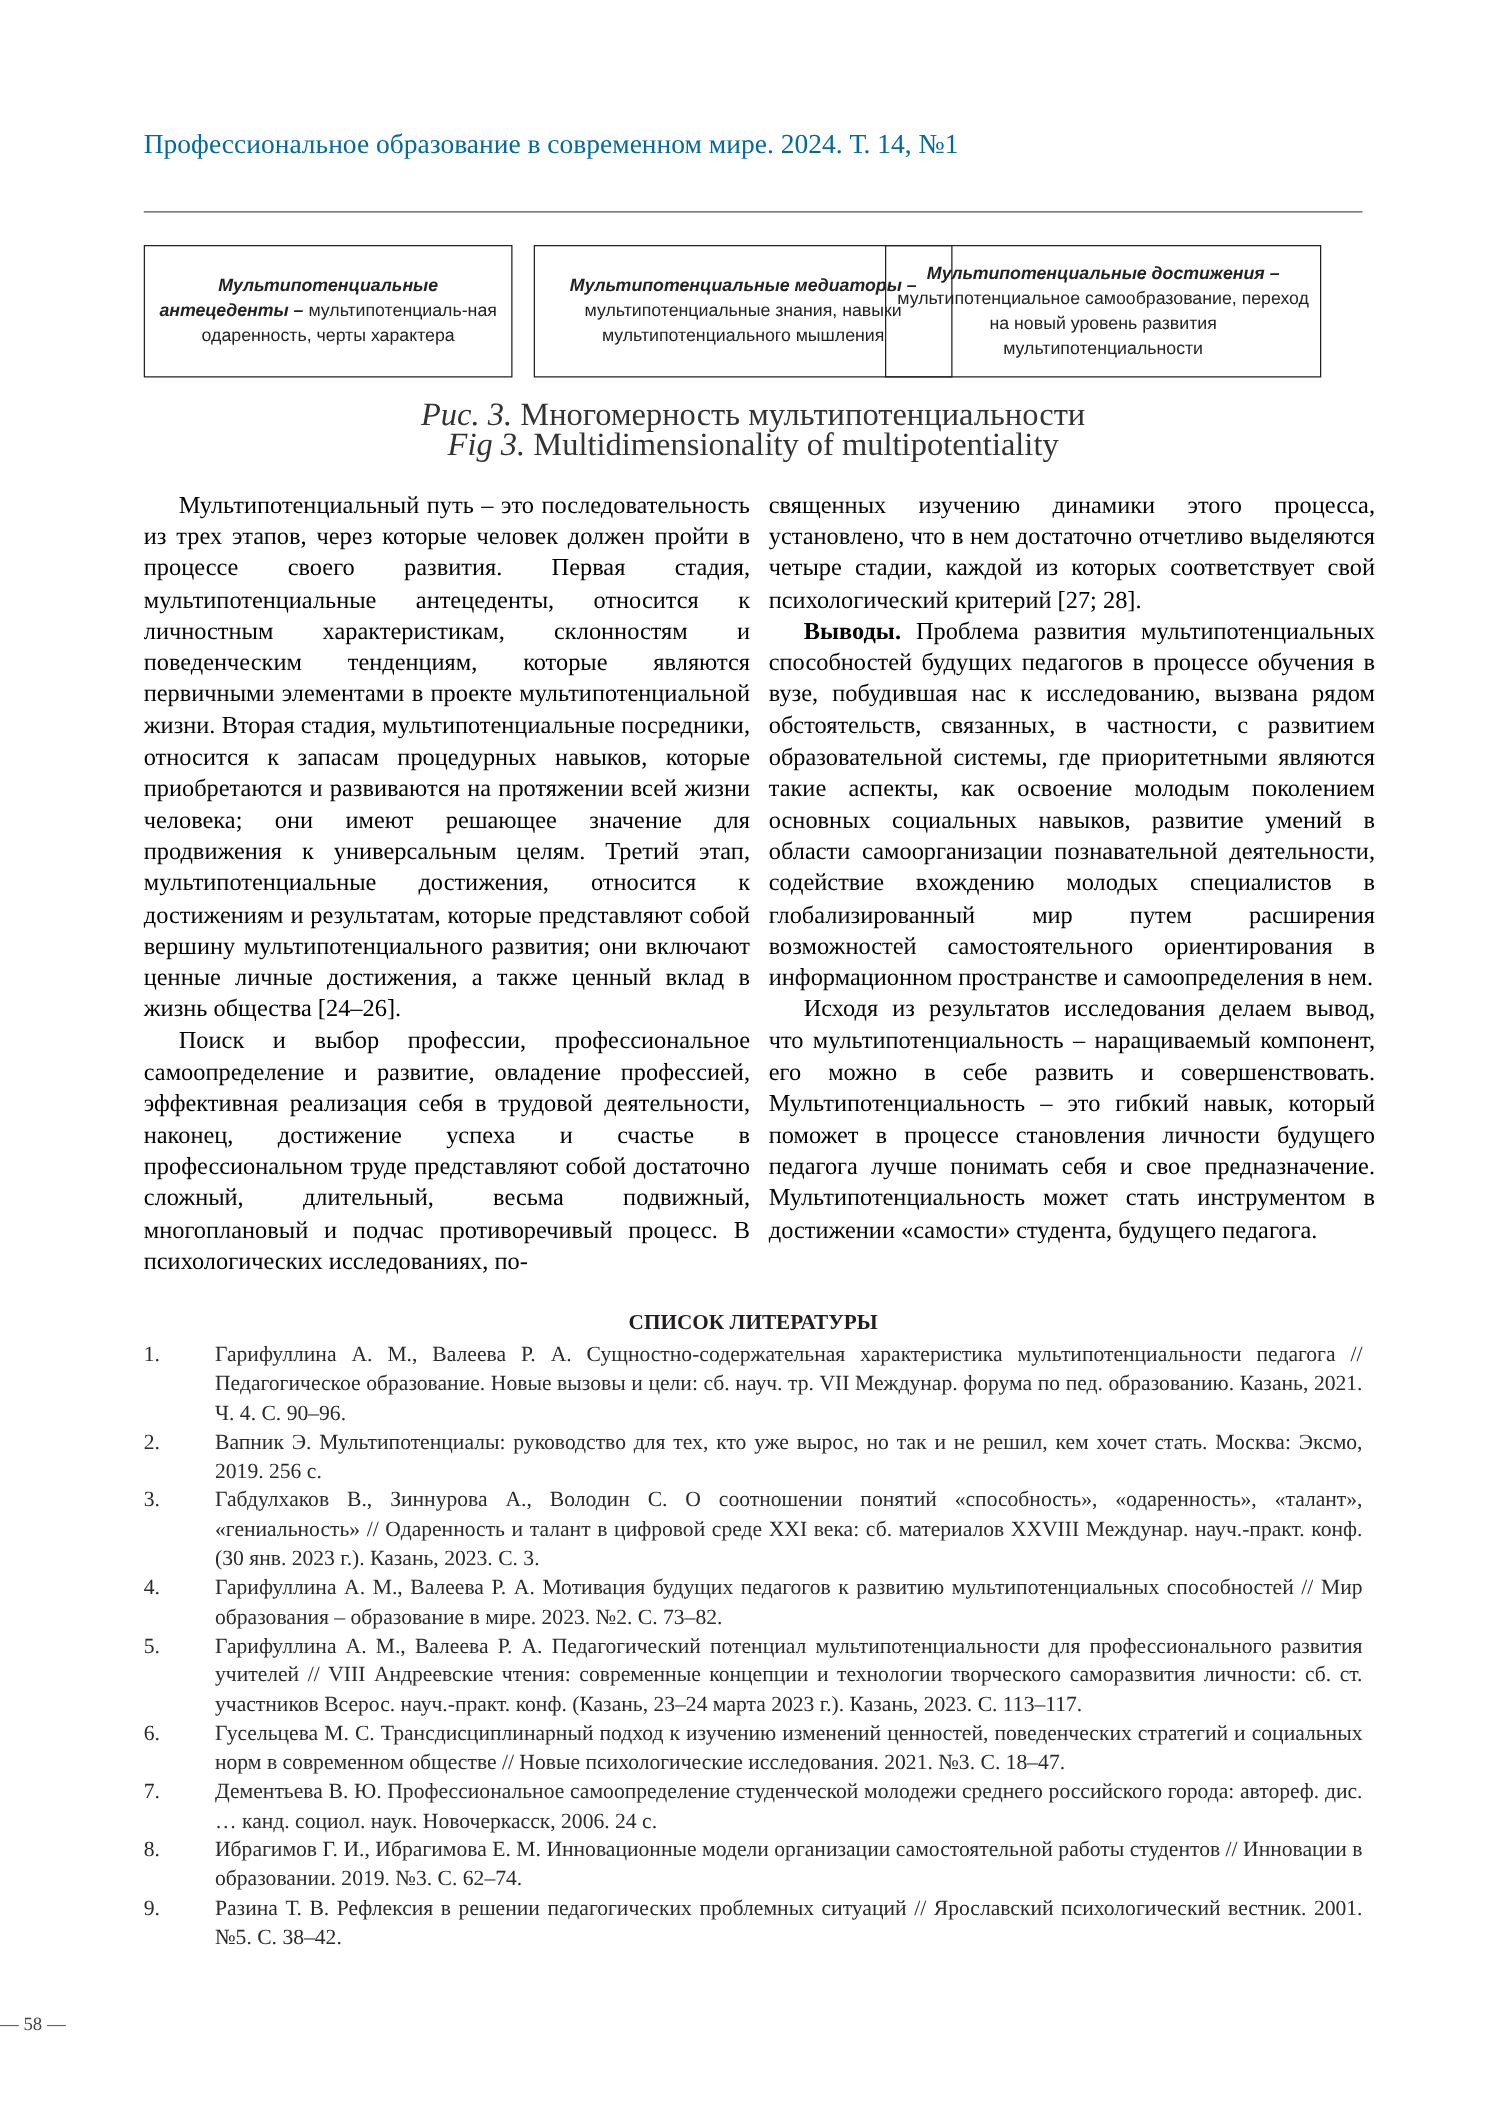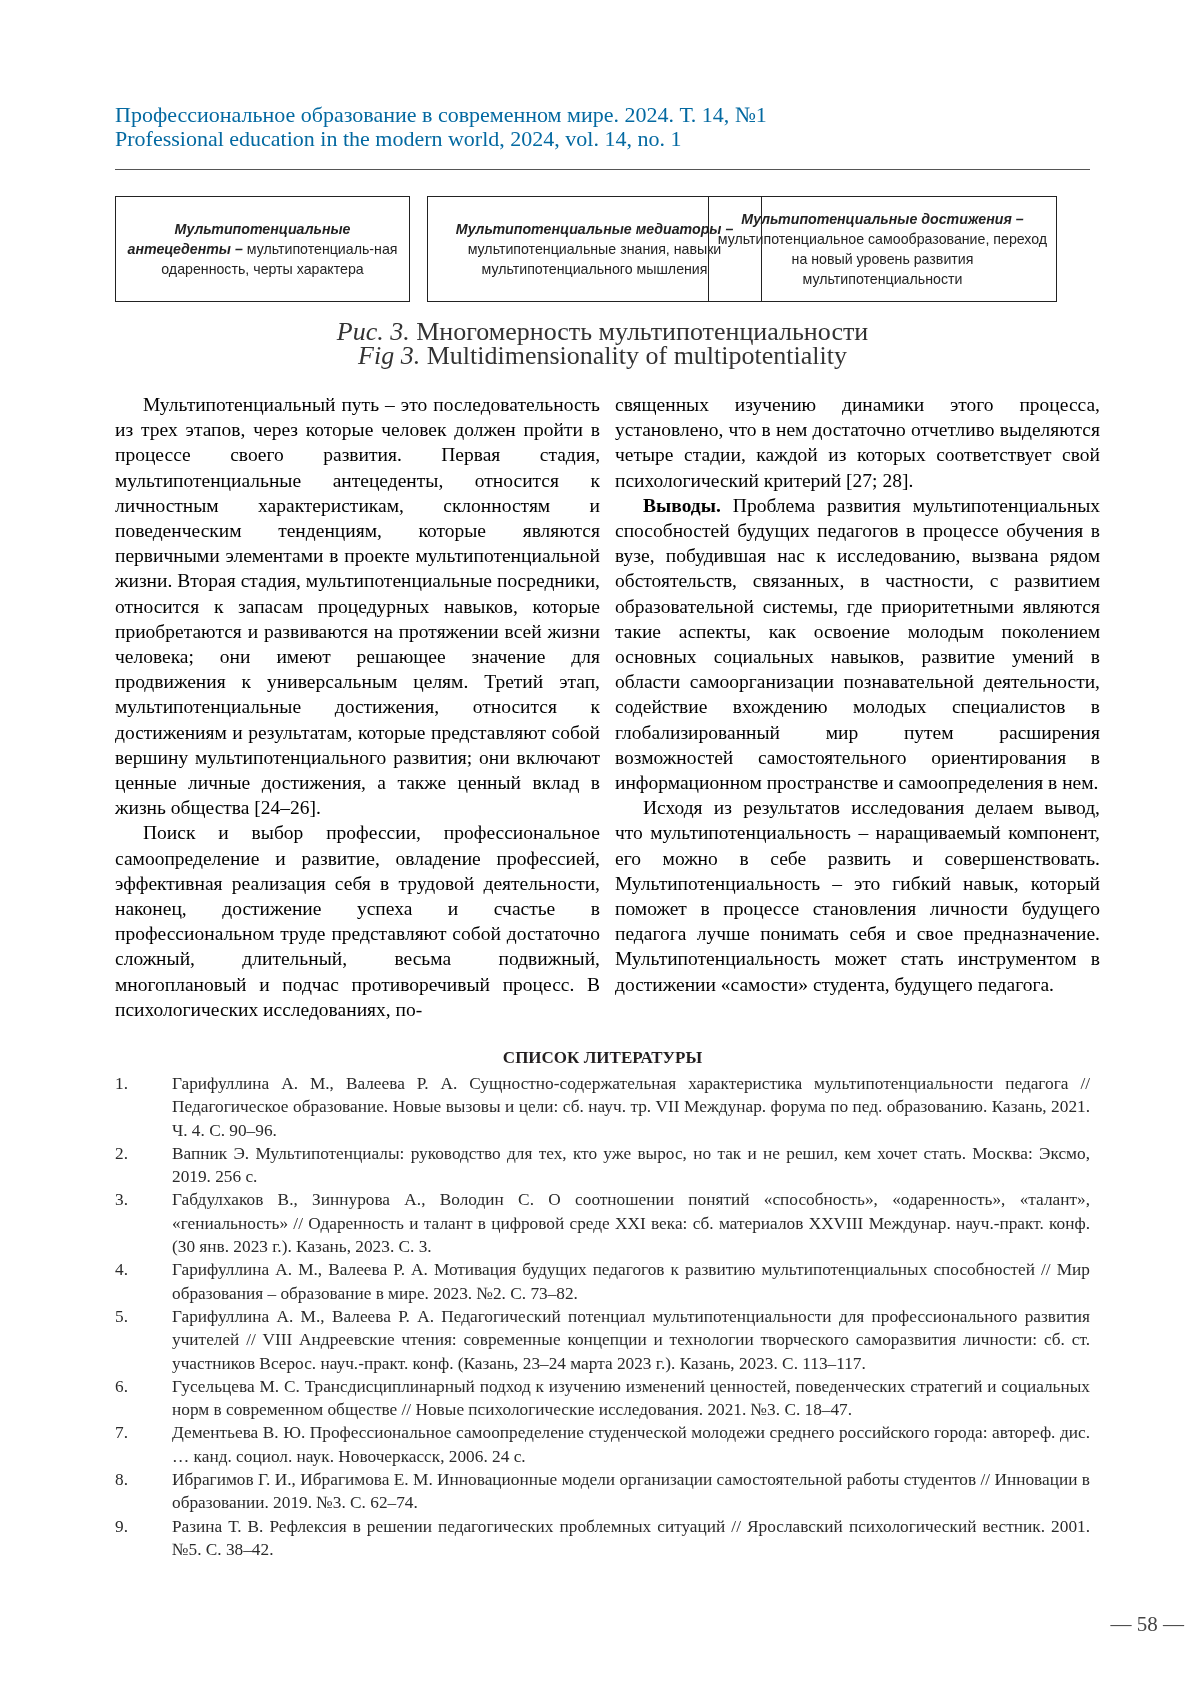--- a/index.html
+++ b/index.html
@@ -49,29 +49,28 @@
   }
   .refs {
     position: absolute; left: 115px; top: 1072px; width: 975px;
     font-size: 17.3px; line-height: 23.3px; color: #2a2a2a;
   }
   .ref { display: flex; margin: 0; }
   .ref-num { width: 57px; flex: 0 0 57px; }
   .ref-text { flex: 1; text-align: justify; }
   .page-number {
     position: absolute; left: 0; width: 1184px; top: 1612px;
-    text-align: right; font-size: 21px; color: #444;
+    text-align: left; font-size: 15px; color: #444;
   }
 </style>
 </head>
 <body>
 
 <div class="header">
   <div>Профессиональное образование в современном мире. 2024. Т. 14, №1</div>
-  <div>Professional education in the modern world, 2024, vol. 14, no. 1</div>
 </div>
 <div class="header-rule"></div>
 
 <div class="fig-box" id="box1">
   <div>
     <b>Мультипотенциальные антецеденты</b><b> – </b><span>мультипотенциаль-ная одаренность, черты характера</span>
   </div>
 </div>
 <div class="fig-box" id="box2">
   <div>

